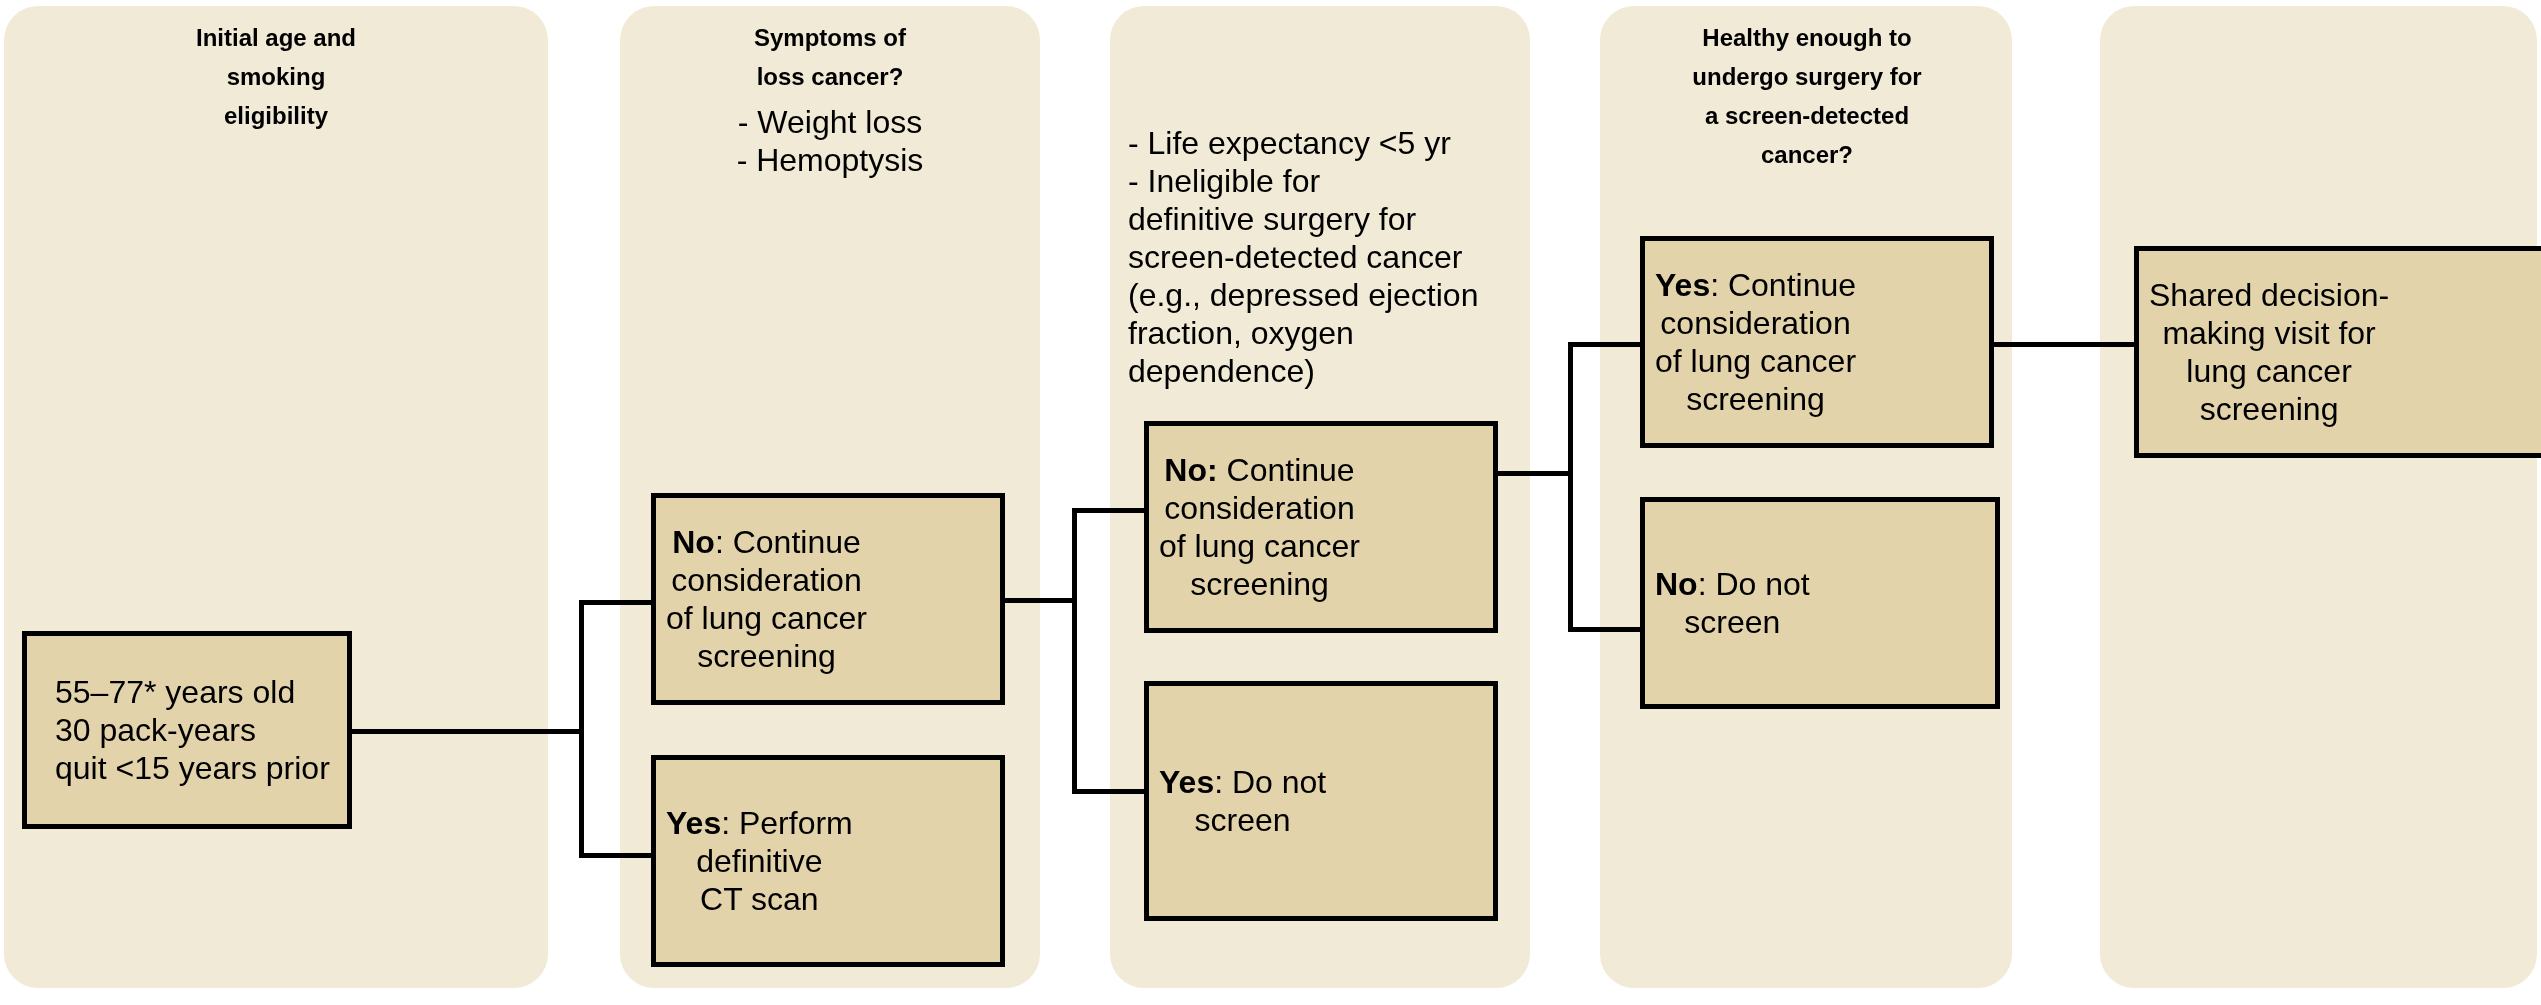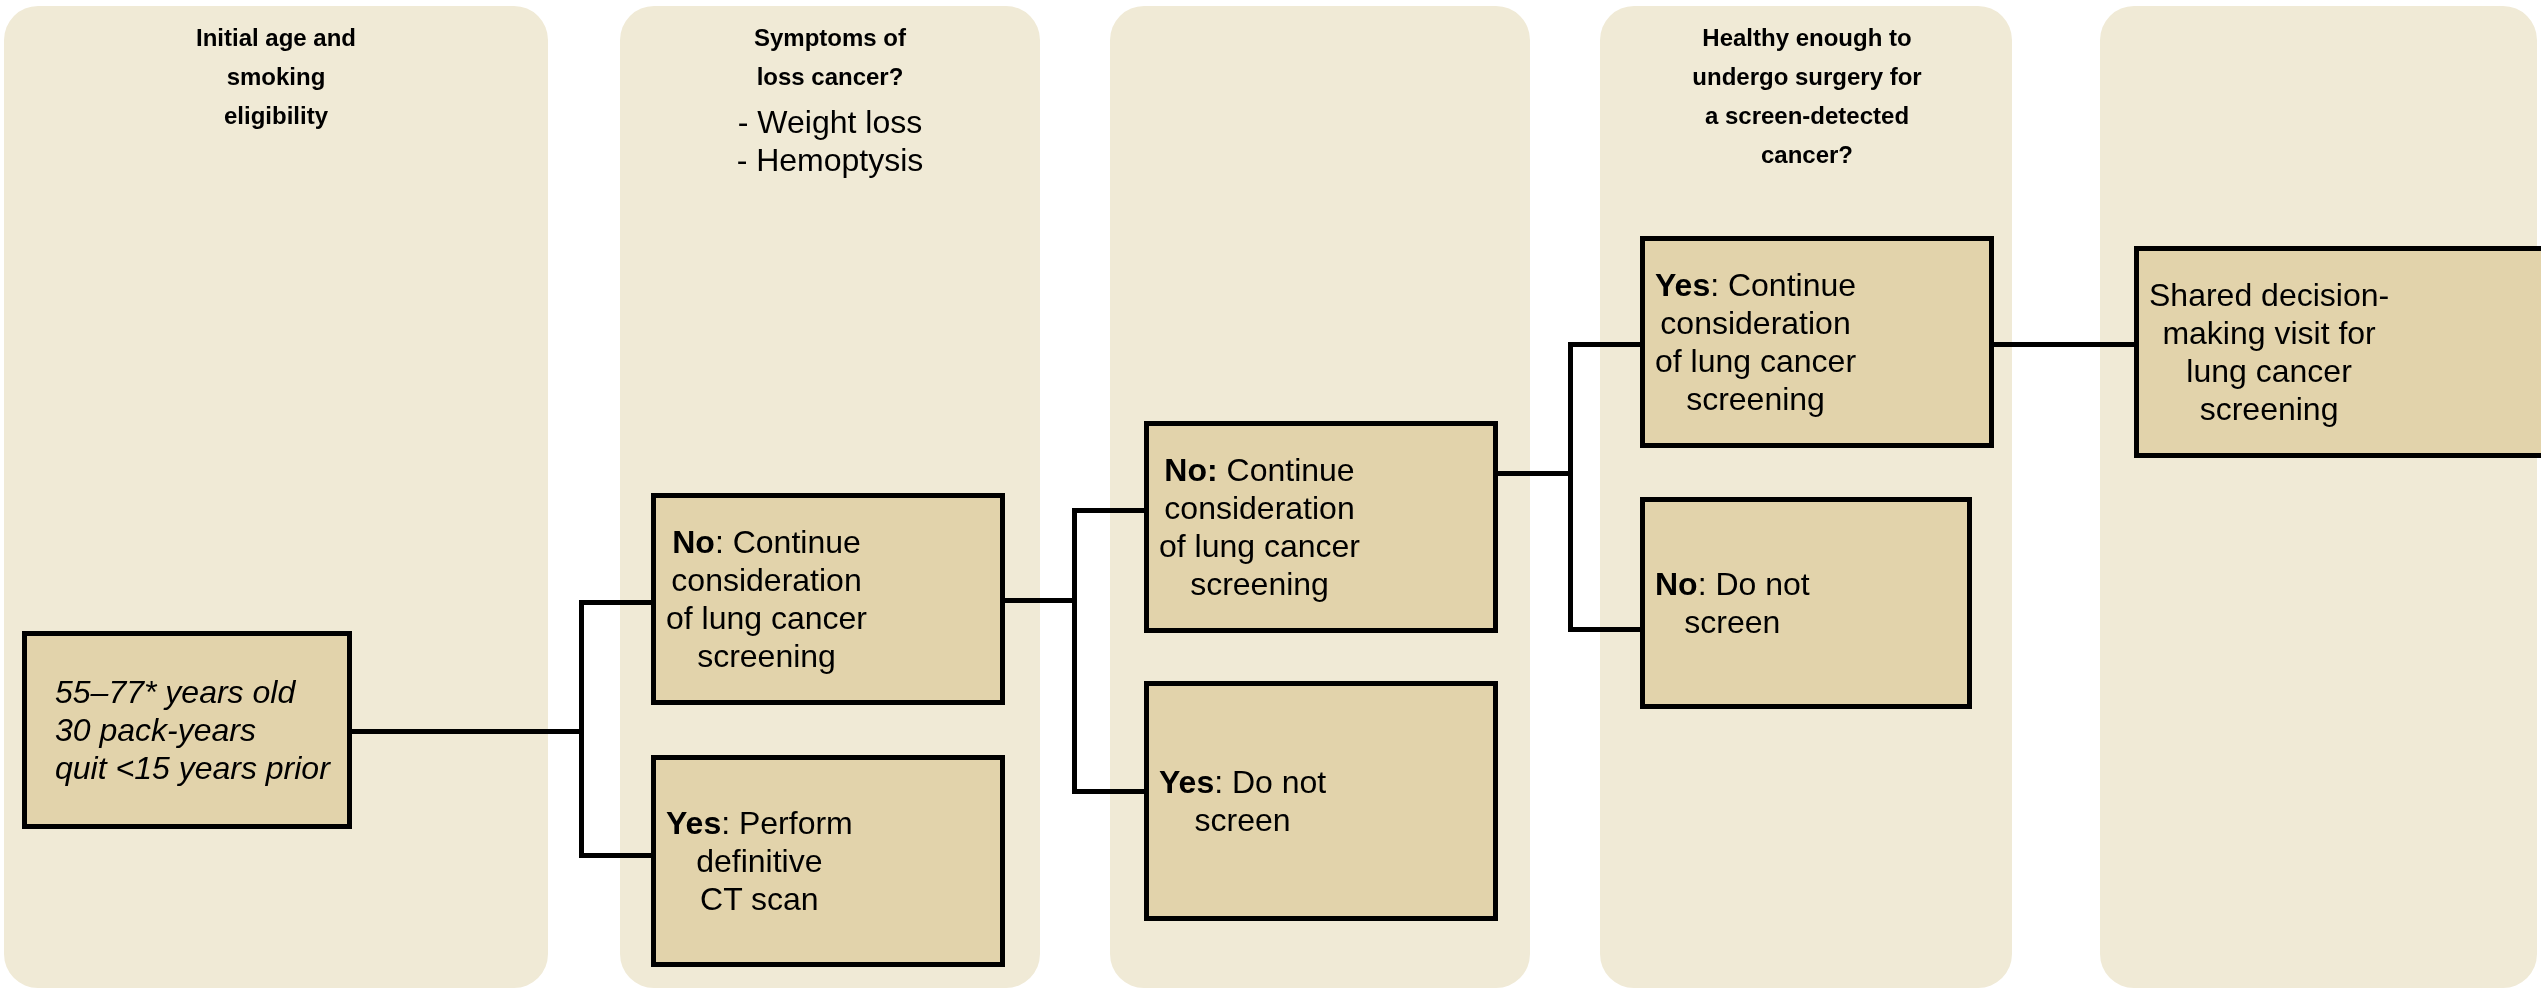--- a/index.html
+++ b/index.html
@@ -47,21 +47,21 @@
     display:flex;
     align-items:center;
     justify-content:flex-start;
     text-align:center;
     font-size:32px;
     line-height:38px;
     padding:6px 10px;
   }
   .node .txt{white-space:pre-line;}
   .node.left-align{justify-content:flex-start;text-align:left;}
-  .node.left-align .txt{padding-left:18px;font-style:italic;}
+  .node.left-align .txt{padding-left:18px;}
   .node b{font-weight:bold;}
   
   .wire{
     position:absolute;
     background:#000000;
   }
   .wire.h{height:5px;}
   .wire.v{width:5px;}
 </style>
 </head>
@@ -77,20 +77,27 @@
 
   <div class="col-title" style="left:14px; top:18px; width:524px;">Initial age and
 smoking
 eligibility</div>
 
   <div class="col-title" style="left:630px; top:18px; width:400px;">Symptoms of
 loss cancer?</div>
   <div class="col-bullets centered" style="left:630px; top:103px; width:400px;">- Weight loss
 - Hemoptysis</div>
 
+  <div class="col-bullets left" style="left:1128px; top:124px; width:408px;">- Life expectancy &lt;5 yr
+- Ineligible for
+  definitive surgery for
+  screen-detected cancer
+  (e.g., depressed ejection
+  fraction, oxygen
+  dependence)</div>
 
   <div class="col-title" style="left:1608px; top:18px; width:398px;">Healthy enough to
 undergo surgery for
 a screen-detected
 cancer?</div>
 
   <div class="wire h" style="left:348px; top:729px; width:236px;"></div>
   <div class="wire v" style="left:579px; top:600px; height:258px;"></div>
   <div class="wire h" style="left:579px; top:600px; width:76px;"></div>
   <div class="wire h" style="left:579px; top:853px; width:76px;"></div>
@@ -138,21 +145,21 @@
 screen</span></span>
   </div>
 
   <div class="node" style="left:1640px; top:236px; width:354px; height:212px;">
     <span class="txt"><b>Yes</b><span>: </span><span>Continue
 consideration
 of lung cancer
 screening</span></span>
   </div>
 
-  <div class="node" style="left:1640px; top:497px; width:332px; height:212px;">
+  <div class="node" style="left:1640px; top:497px; width:360px; height:212px;">
     <span class="txt"><b>No</b><span>: </span><span>Do not
 screen</span></span>
   </div>
 
   <div class="node" style="left:2134px; top:236px; width:422px; height:212px;margin-top:10px;">
     <span class="txt">Shared decision-
 making visit for
 lung cancer
 screening</span>
   </div>

